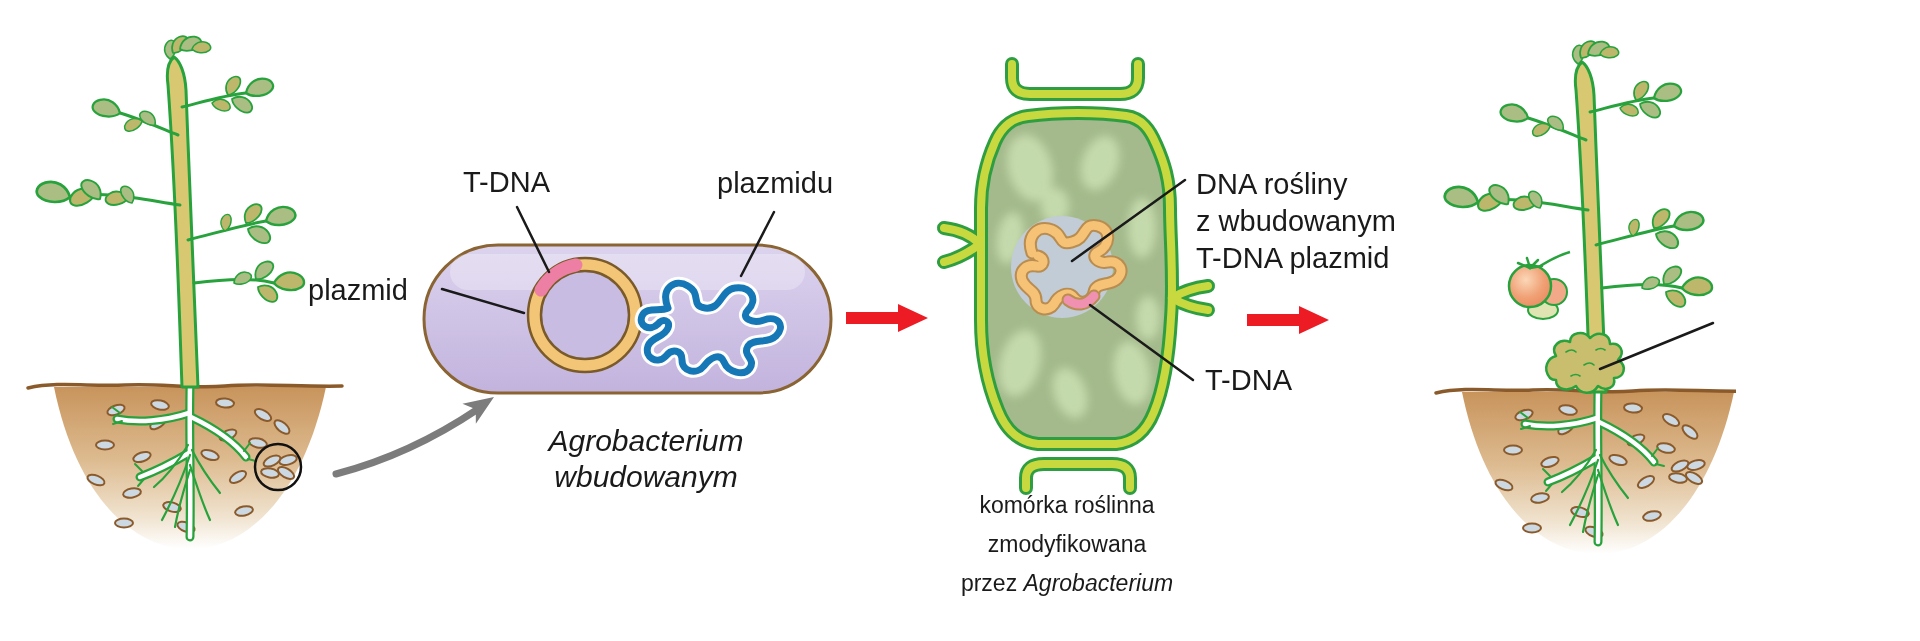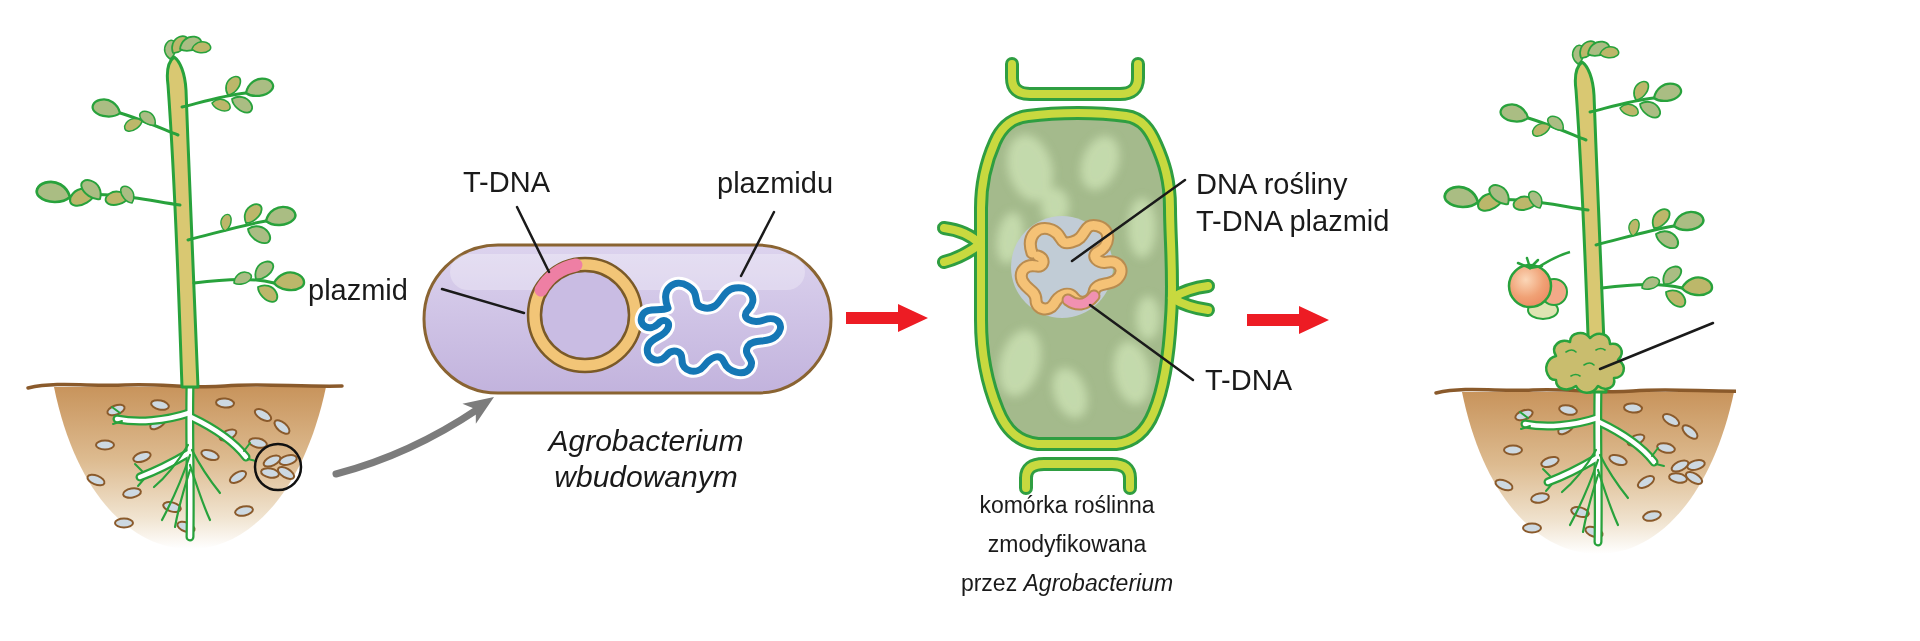--- a/index.html
+++ b/index.html
@@ -274,20 +274,21 @@
     <span>plazmidu</span>
   </div>
 
   <div class="label caption-italic" style="left:516px;top:423px;width:260px">
     <span>Agrobacterium</span>
     <span>wbudowanym</span>
   </div>
 
   <div class="label" style="left:1196px;top:166px">
     <span>DNA rośliny</span>
+    <span>z wbudowanym</span>
     <span>T-DNA plazmid</span>
   </div>
   <div class="label" style="left:1205px;top:362px">
     <span>T-DNA</span>
   </div>
 
   <div class="label caption-center" style="left:900px;top:486px;width:334px">
     <span>komórka roślinna</span>
     <span>zmodyfikowana</span>
     <span class="inline-spans"><span>przez </span><span style="font-style:italic">Agrobacterium</span></span>

